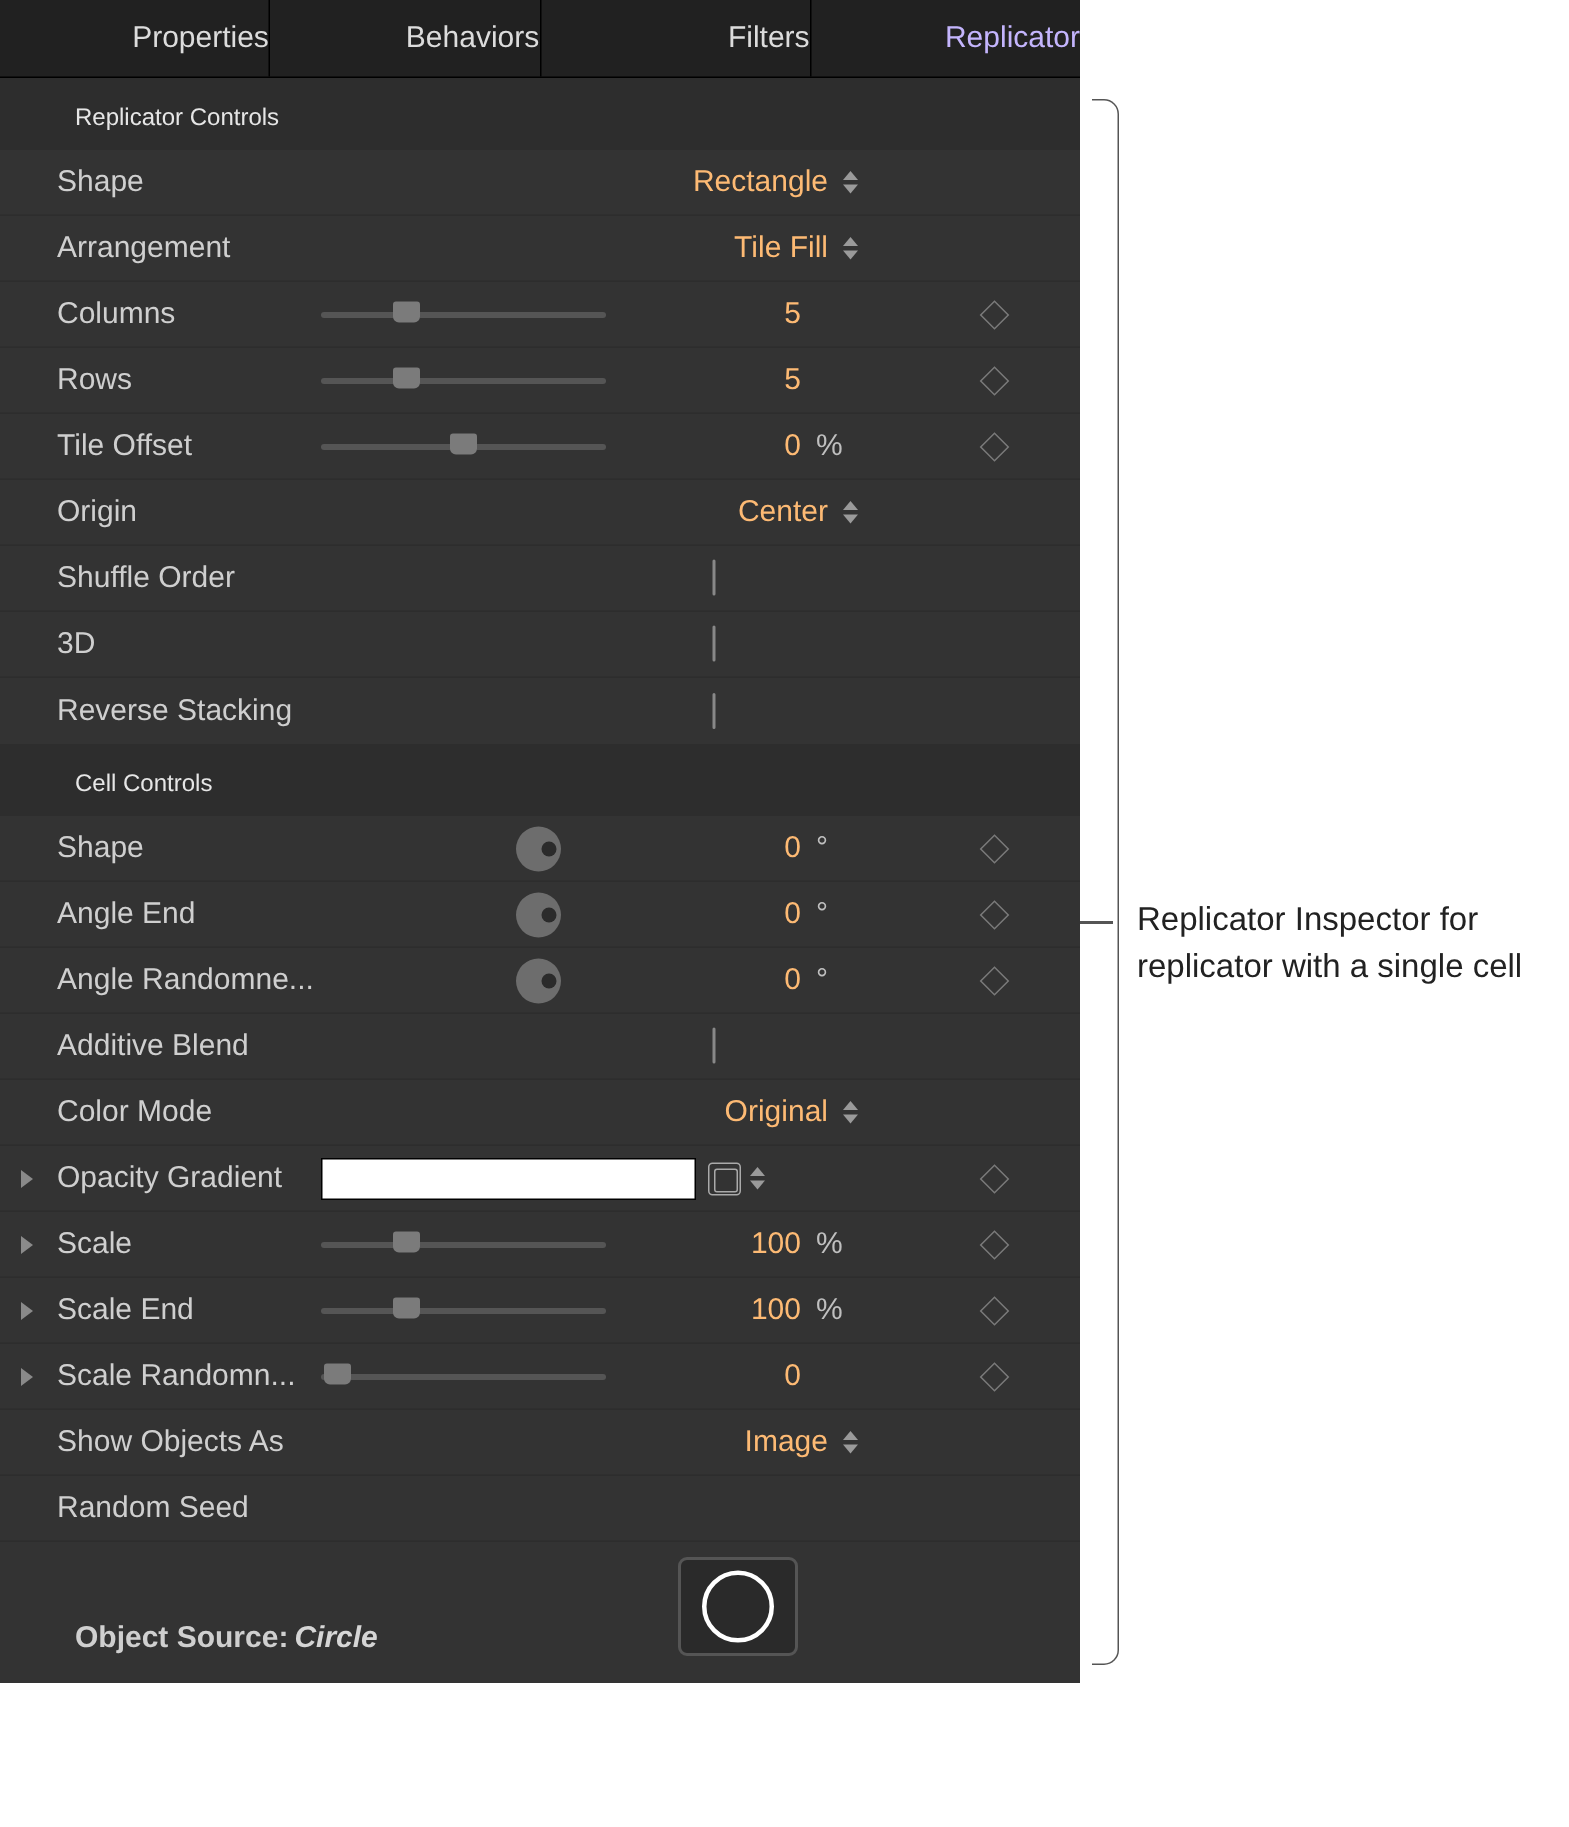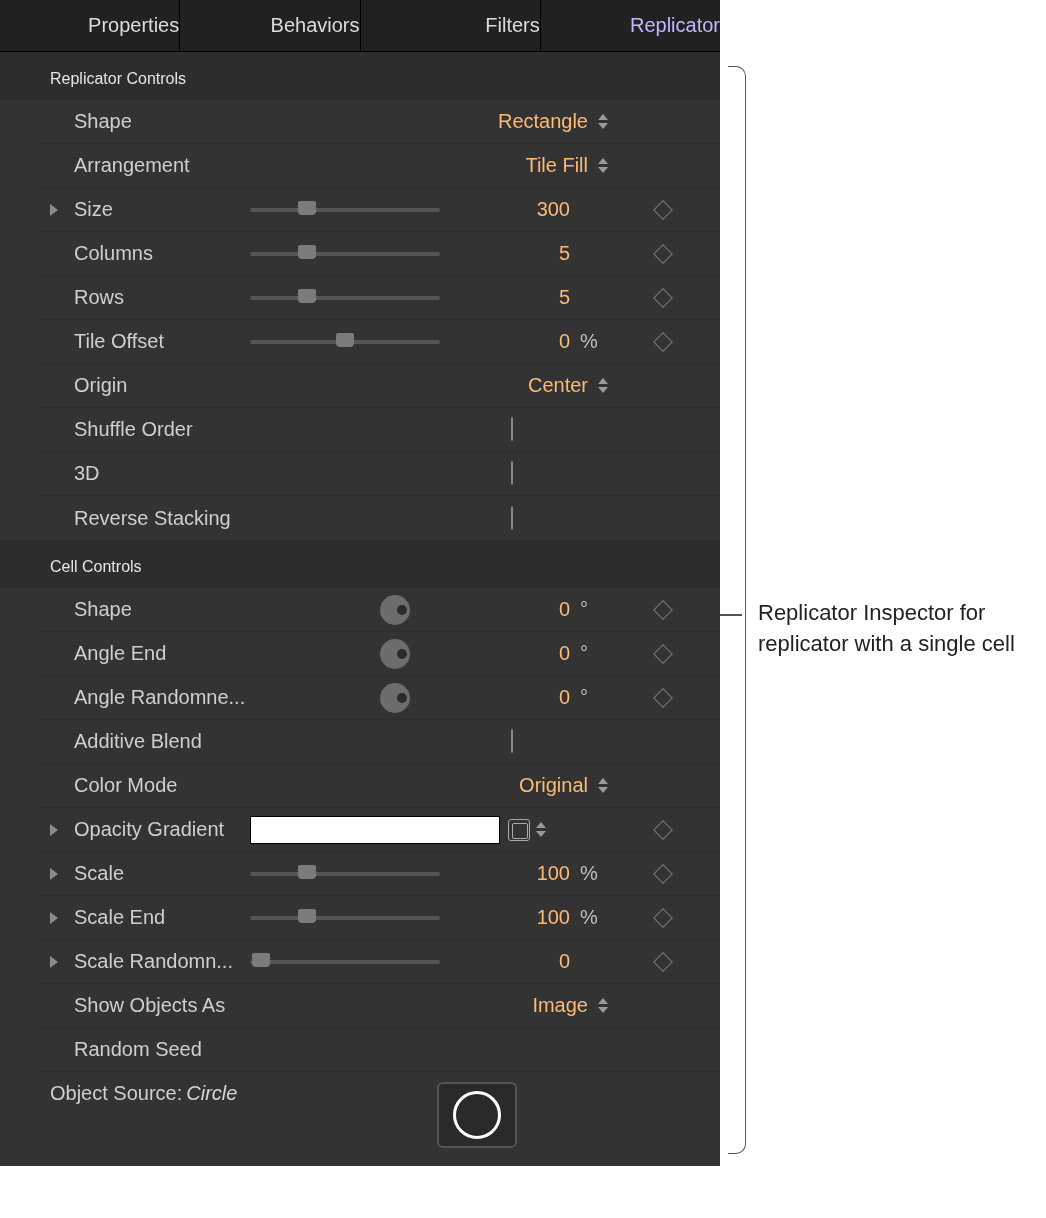--- a/index.html
+++ b/index.html
@@ -38,21 +38,20 @@
     background: #2d2d2d;
     font-size: 16px;
   }
   .rows { background: #333333; }
   .row {
     display: flex;
     align-items: center;
     height: 44px;
     padding-left: 38px;
     border-bottom: 1px solid #2d2d2d;
-    margin-left: 36px;
   }
   .row:last-child { border-bottom: none; }
   .disclosure {
     position: absolute;
     margin-left: -24px;
     width: 0; height: 0;
     border-top: 6px solid transparent;
     border-bottom: 6px solid transparent;
     border-left: 8px solid #8a8a8a;
     cursor: pointer;
@@ -170,22 +169,23 @@
   }
   .refresh {
     display:inline-block;
     margin-left:8px;
     width:20px;height:20px;
     cursor:pointer;
   }
   .refresh svg { width:20px;height:20px; }
   .source-row {
     display: flex;
-    align-items: flex-start;
+    align-items: flex-end;
     padding: 10px 0 18px 50px;
+    font-weight: bold;
   }
   .source-row .label2 {
     color:#cfcfcf;
   }
   .source-row .src-name { font-style: italic; color:#d6d6d6; margin-left:4px;}
   .well {
     width: 80px; height: 66px;
     border: 2px solid #555;
     border-radius: 6px;
     margin-left: 200px;
@@ -262,34 +262,20 @@
       <span class="label">Arrangement</span>
       <div class="full-control">
         <span class="valcol">Tile Fill</span>
         <span class="stepper">
             <span class="up"></span>
             <span class="dn"></span>
           </span>
       </div>
     </div>
 
-    <div class="row">
-      <span class="disclosure"></span>
-      <span class="label">Size</span>
-      <div class="control">
-          <div class="slider-track">
-            <div class="slider-thumb" style="left:30%"></div>
-          </div>
-        </div>
-      <span class="valcol">300</span>
-      <span class="unitcol"></span>
-      <span class="kfcol">
-          <span class="kf"></span>
-        </span>
-    </div>
 
     <div class="row">
       <span class="label">Columns</span>
       <div class="control">
           <div class="slider-track">
             <div class="slider-thumb" style="left:30%"></div>
           </div>
         </div>
       <span class="valcol">5</span>
       <span class="unitcol"></span>

